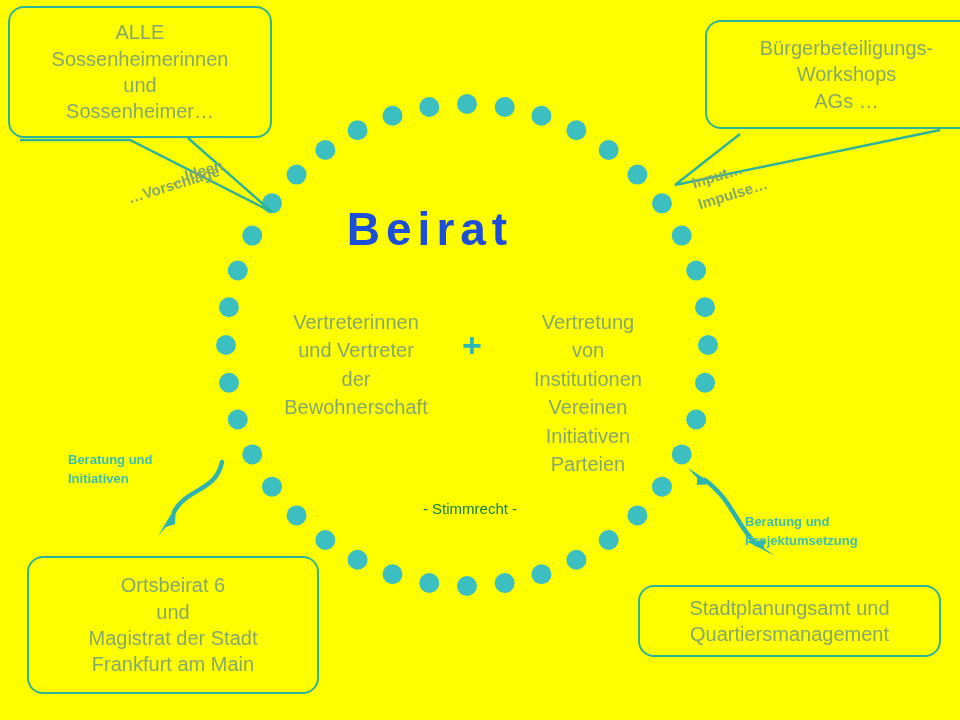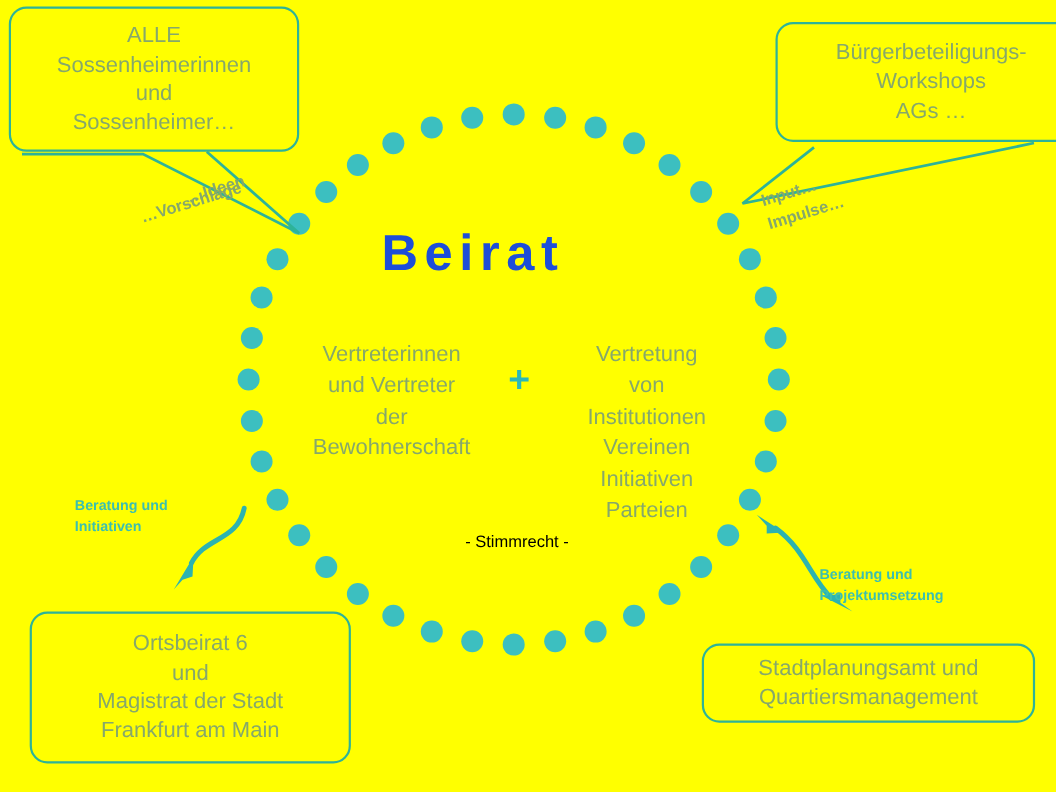--- a/index.html
+++ b/index.html
@@ -94,25 +94,25 @@
     font-size: 20px;
     color: #86A86B;
     line-height: 1.42;
   }
   #col-residents { left: 258px; top: 308px; width: 196px; }
   #col-institutions { left: 490px; top: 308px; width: 196px; }
   .center-col .ln { display: block; white-space: nowrap; }
 
   #stimmrecht {
     position: absolute;
-    left: 350px; top: 484px;
+    left: 350px; top: 500px;
     width: 240px;
     text-align: center;
     font-size: 15px;
-    color: #000000;
+    color: #15803d;
   }
 
   
   .tail-label {
     position: absolute;
     font-size: 15px;
     font-weight: bold;
     color: #86A86B;
     white-space: nowrap;
   }

